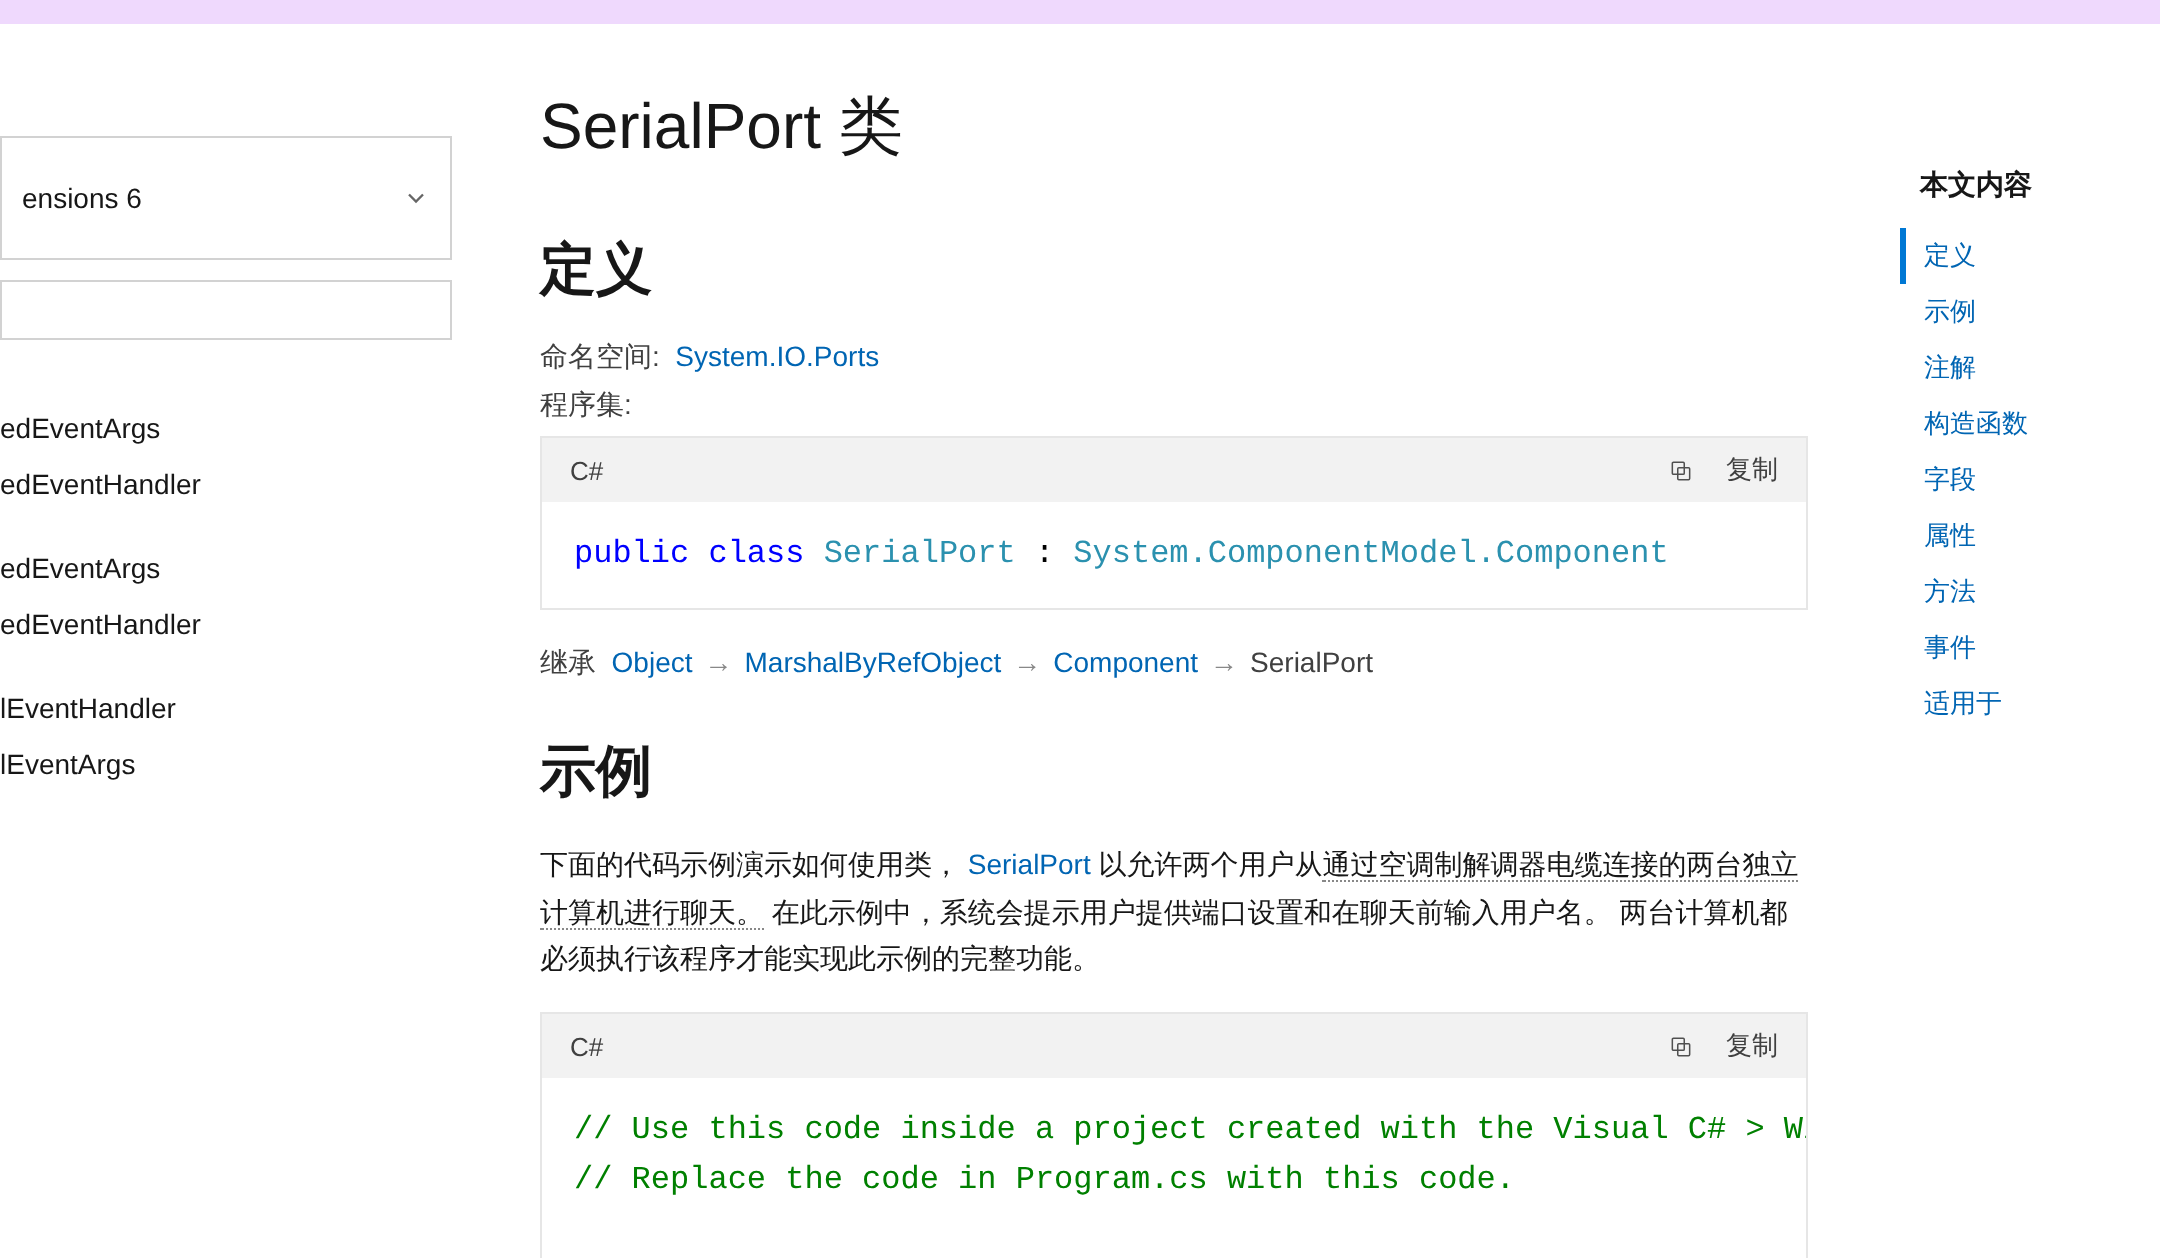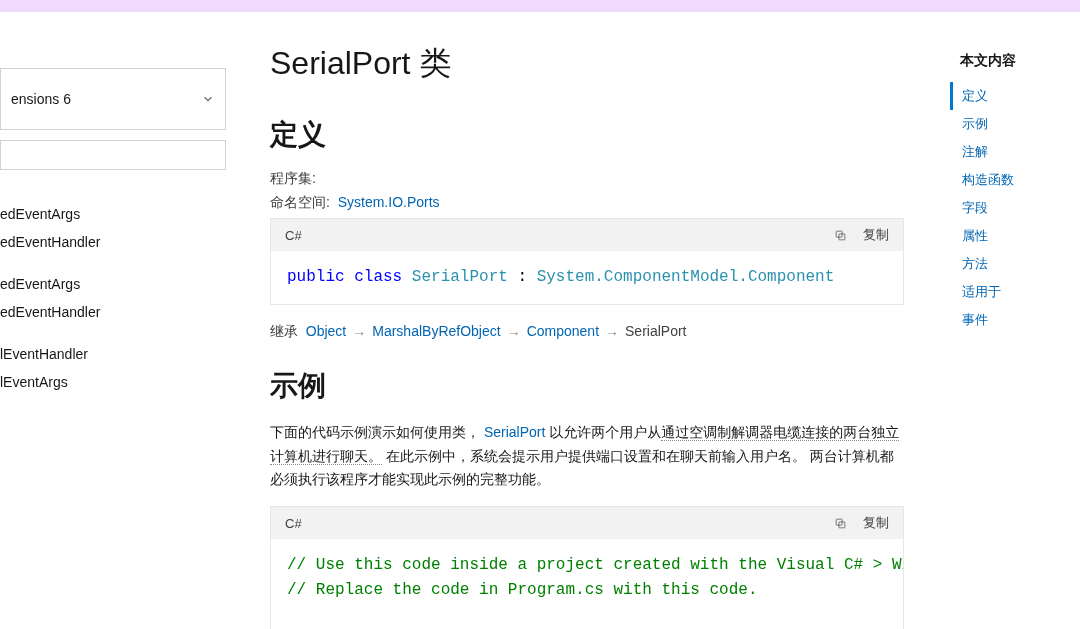--- a/index.html
+++ b/index.html
@@ -139,20 +139,21 @@
       color: #171717;
       line-height: 1.7;
       margin-bottom: 14px;
     }
     .paragraph a { color: #0065b3; text-decoration: none; }
     .paragraph .dotted { border-bottom: 1px dotted #888; }
     .toc {
       width: 140px;
       flex-shrink: 0;
       padding: 40px 10px 0 10px;
+      margin-top: 32px;
     }
     .toc-title {
       font-size: 14px;
       font-weight: 600;
       color: #171717;
       margin-bottom: 12px;
       padding-left: 10px;
     }
     .toc-item {
       font-size: 13px;
@@ -195,25 +196,25 @@
           <div class="nav-item">lEventHandler</div>
           <div class="nav-item">lEventArgs</div>
         </div>
       </div>
   </aside>
 
   <main class="main">
     <h1>SerialPort 类</h1>
     <h2>定义</h2>
 
-    <div class="meta-row">程序集:</div>
     <div class="meta-row">
       <span>命名空间:</span>
       &nbsp;<a href="#">System.IO.Ports</a>
     </div>
+    <div class="meta-row">程序集:</div>
 
 
     <div class="code-block">
       <div class="code-header">
         <span>C#</span>
         <div class="copy-btn">
           <svg class="copy-icon" viewBox="0 0 24 24">
               <rect x="9" y="9" width="11" height="11" rx="1"></rect>
               <rect x="4" y="4" width="11" height="11" rx="1"></rect>
             </svg>
@@ -258,17 +259,17 @@
   <aside class="toc">
     <div class="toc-title">本文内容</div>
     <div id="toc-items">
         <div class="toc-item active">定义</div>
         <div class="toc-item">示例</div>
         <div class="toc-item">注解</div>
         <div class="toc-item">构造函数</div>
         <div class="toc-item">字段</div>
         <div class="toc-item">属性</div>
         <div class="toc-item">方法</div>
+        <div class="toc-item">事件</div>
         <div class="toc-item">适用于</div>
-        <div class="toc-item">事件</div>
       </div>
   </aside>
 </div>
 
 </body></html>

